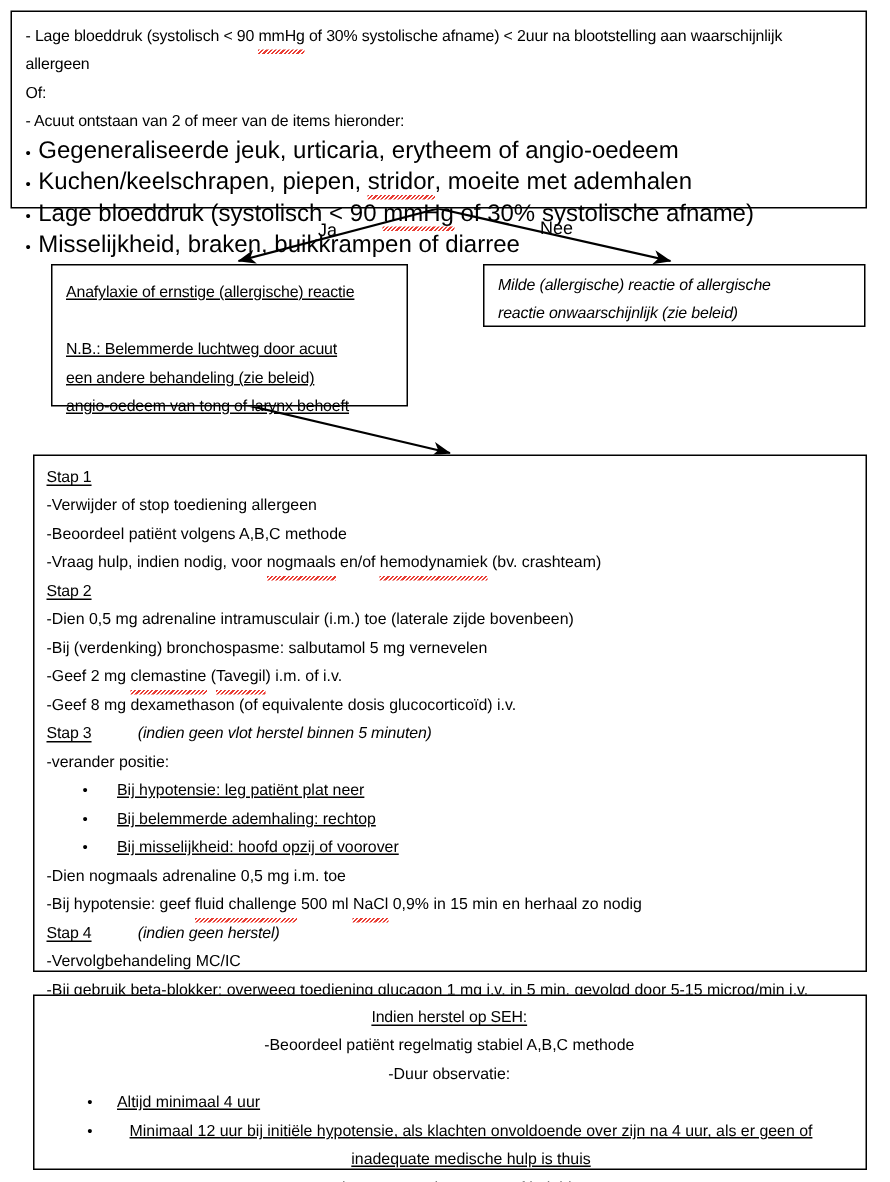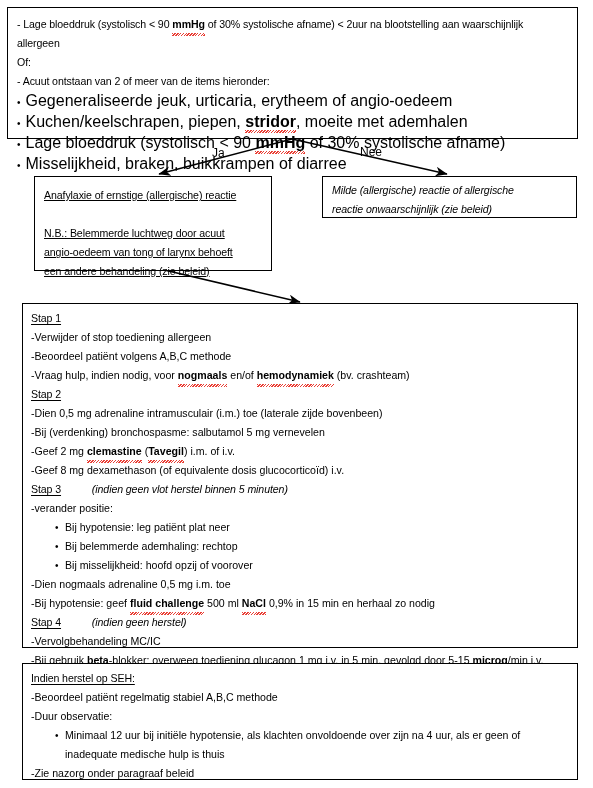--- a/index.html
+++ b/index.html
@@ -43,21 +43,20 @@
   }
   .it {
     font-style: italic;
     padding-left: 28px;
   }
   
   .sq {
     position: relative;
     display: inline-block;
     padding-bottom: 0px;
-    font-weight: bold;
   }
   .sq::after {
     content: "";
     position: absolute;
     left: 0;
     right: 0;
     bottom: -1.5px;
     height: 3px;
     background-image:
       repeating-linear-gradient(135deg,
@@ -73,20 +72,22 @@
   .bullet-dot {
     width: 10px;
     margin-left: 24px;
     flex: none;
   }
   .bullet-dot::before {
     content: "\2022";
     font-size: 10px;
   }
   .bullet-txt {
+    margin-left: 13px;
+    text-decoration: underline;
   }
   .dash-row {
     font-size: 10.6px;
     line-height: 19px;
     white-space: nowrap;
   }
   .small-bullet {
     font-size: 16px;
     line-height: 19px;
   }
@@ -144,22 +145,22 @@
       <div class="small-bullet"><span>Lage bloeddruk (systolisch &lt; 90 </span><span class="sq">mmHg</span><span> of 30% systolische afname)</span></div>
       <div class="small-bullet">Misselijkheid, braken, buikkrampen of diarree</div>
     </div>
   </div>
 
   <div class="box" style="left:34px; top:176px; width:238px; height:95px;text-decoration:underline;">
     <div class="box-inner" style="padding-top:9px;">
       <div class="ln">Anafylaxie of ernstige (allergische) reactie</div>
       <div class="spacer"></div>
       <div class="ln">N.B.: Belemmerde luchtweg door acuut</div>
+      <div class="ln">een andere behandeling (zie beleid)</div>
       <div class="ln">angio-oedeem van tong of larynx behoeft</div>
-      <div class="ln">een andere behandeling (zie beleid)</div>
     </div>
   </div>
 
   <div class="box" style="left:322px; top:176px; width:255px; height:42px;">
     <div class="box-inner" style="padding-top:4px;font-style:italic;">
       <div class="ln">Milde (allergische) reactie of allergische</div>
       <div class="ln">reactie  onwaarschijnlijk (zie beleid)</div>
     </div>
   </div>
 
@@ -195,26 +196,30 @@
       <div class="dash-row"><span>-Bij hypotensie: geef </span><span class="sq">fluid challenge</span><span> 500 ml </span><span class="sq">NaCl</span><span> 0,9% in 15 min en herhaal zo nodig</span></div>
 
       <div class="ln"><span class="u">Stap 4</span><span class="it"> (indien geen herstel)</span></div>
       <div class="dash-row">-Vervolgbehandeling MC/IC</div>
       <div class="dash-row"><span>-Bij gebruik </span><span class="sq">beta</span><span>-blokker: overweeg toediening glucagon 1 mg i.v. in 5 min. gevolgd door  5-15 </span><span class="sq">microg</span><span>/min i.v.</span></div>
       <div class="dash-row"><span>-Start adrenaline </span><span class="sq">perfusor</span><span> 1 </span><span class="sq">microg</span><span>/min i.v. en titreer tot hemodynamisch stabiel (max 15 </span><span class="sq">microg</span><span>/min)</span></div>
 
     </div>
   </div>
 
-  <div class="box" style="left:22px; top:663px; width:556px; height:117px;">
+  <div class="box" style="left:22px; top:663px; width:556px; height:117px;text-align:center;">
     <div class="box-inner" style="padding-top:5px; padding-left:8px;">
       <div class="ln"><span class="u">Indien herstel op SEH:</span></div>
       <div class="dash-row">-Beoordeel patiënt regelmatig stabiel A,B,C methode</div>
       <div class="dash-row">-Duur observatie:</div>
       <div class="bullet-row">
         <span class="bullet-dot"></span>
+        <span class="bullet-txt">Altijd minimaal 4 uur</span>
+      </div>
+      <div class="bullet-row">
+        <span class="bullet-dot"></span>
         <span class="bullet-txt" style="max-width:472px;">Minimaal 12 uur bij initiële hypotensie, als klachten onvoldoende  over zijn na 4 uur, als er geen of inadequate medische hulp is thuis</span>
       </div>
       <div class="dash-row">-Zie nazorg onder paragraaf beleid</div>
     </div>
   </div>
 
 </div>
 
 </body></html>

